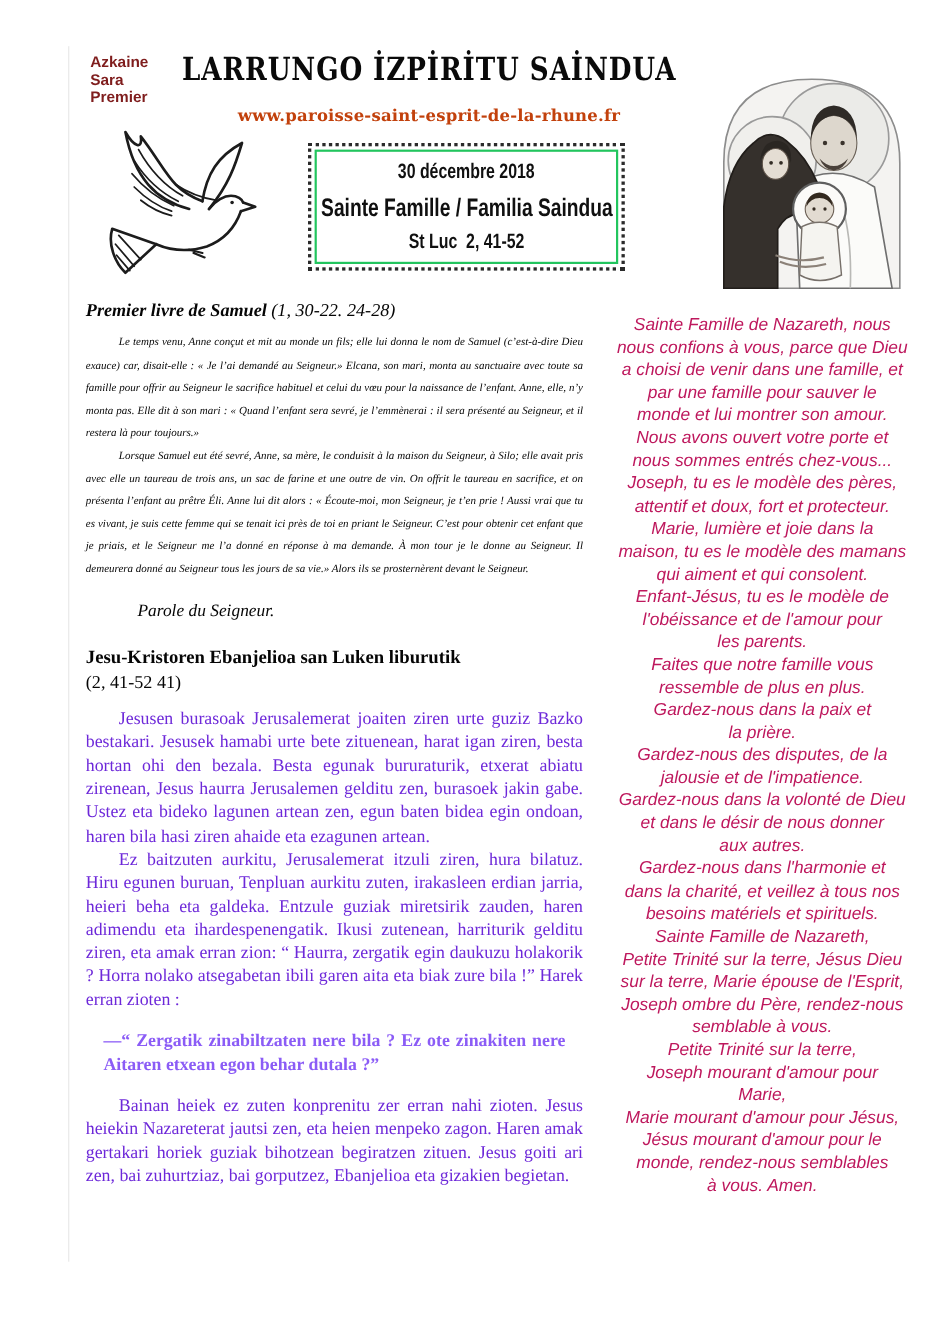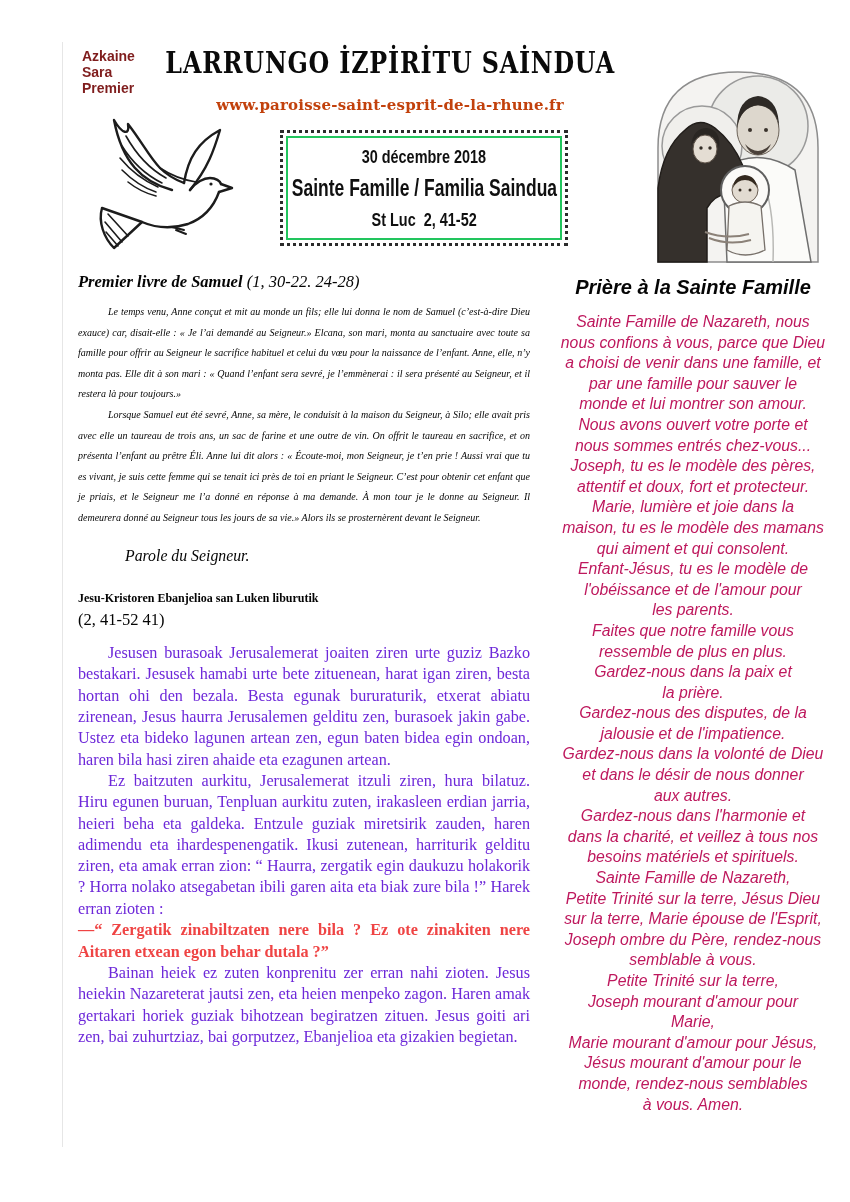--- a/index.html
+++ b/index.html
@@ -56,32 +56,32 @@
   .samuel-title .r { font-style:italic; }
   p.reading {
     margin:0; font-style:italic; text-align:justify;
     font-size:10px; line-height:20.6px; text-indent:30px; color:#050505;font-family:Liberation Serif, serif;
   }
   p.reading-closing {
     margin:17px; font-style:italic; font-size:15.8px; line-height:20.6px;
     text-indent:30px; color:#050505;
   }
   .gospel-title {
-    margin:21px 0 0 0; font-weight:bold; font-size:12px; line-height:22px; color:#050505;
+    margin:21px 0 0 0; font-weight:bold; font-size:17px; line-height:22px; color:#050505;
   }
   .gospel-ref {
     margin:1px 0 13px 0; padding-right:26px; font-size:16.5px; color:#050505;
   }
   p.gospel {
     margin:0; text-align:justify; font-size:16.2px; line-height:21.3px;
     text-indent:30px; color:#6d28d9;
   }
   p.gospel-bold {
-    margin:0; text-align:justify; font-weight:bold; font-size:16.2px;
-    line-height:21.6px; text-indent:0; color:#ef4444;
+    margin:16px; text-align:justify; font-weight:bold; font-size:16.2px;
+    line-height:21.6px; text-indent:0; color:#8b5cf6;
   }
 
   
   .col-right {
     position:absolute; left:540px; top:274px; width:306px; text-align:center;
     font-family:"Liberation Sans", sans-serif;
   }
   .prayer-title {
     font-weight:bold; font-style:italic; font-size:20px; line-height:26px;
     margin:0 0 12px 0; color:#050505;
@@ -193,21 +193,20 @@
     <div class="gospel-title">Jesu-Kristoren Ebanjelioa san Luken liburutik</div>
     <div class="gospel-ref">(2, 41-52 41)</div>
     <p class="gospel">Jesusen burasoak Jerusalemerat joaiten ziren urte guziz Bazko bestakari. Jesusek hamabi urte bete zituenean, harat igan ziren, besta hortan ohi den bezala. Besta egunak bururaturik, etxerat abiatu zirenean, Jesus haurra Jerusalemen gelditu zen, burasoek jakin gabe. Ustez eta bideko lagunen artean zen, egun baten bidea egin ondoan, haren bila hasi ziren ahaide eta ezagunen artean.</p>
     <p class="gospel">Ez baitzuten aurkitu, Jerusalemerat itzuli ziren, hura bilatuz. Hiru egunen buruan, Tenpluan aurkitu zuten, irakasleen erdian jarria, heieri beha eta galdeka. Entzule guziak miretsirik zauden, haren adimendu eta ihardespenengatik. Ikusi zutenean, harriturik gelditu ziren, eta amak erran zion: “ Haurra, zergatik egin daukuzu holakorik ? Horra nolako atsegabetan ibili garen aita eta biak zure bila !” Harek erran zioten :</p>
     <p class="gospel-bold">—“ Zergatik zinabiltzaten nere bila ? Ez ote zinakiten nere Aitaren etxean egon behar dutala ?”</p>
     <p class="gospel">Bainan heiek ez zuten konprenitu zer erran nahi zioten. Jesus heiekin Nazareterat jautsi zen, eta heien menpeko zagon. Haren amak gertakari horiek guziak bihotzean begiratzen zituen. Jesus goiti ari zen, bai zuhurtziaz, bai gorputzez, Ebanjelioa eta gizakien begietan.</p>
   </div>
 
   <div class="col-right">
     <div class="prayer-title">
-      <div>Prière à la Sainte Famille</div>
     </div>
     <div class="prayer-body">Sainte Famille de Nazareth, nous
 nous confions à vous, parce que Dieu
 a choisi de venir dans une famille, et
 par une famille pour sauver le
 monde et lui montrer son amour.
 Nous avons ouvert votre porte et
 nous sommes entrés chez-vous...
 Joseph, tu es le modèle des pères,
 attentif et doux, fort et protecteur.

